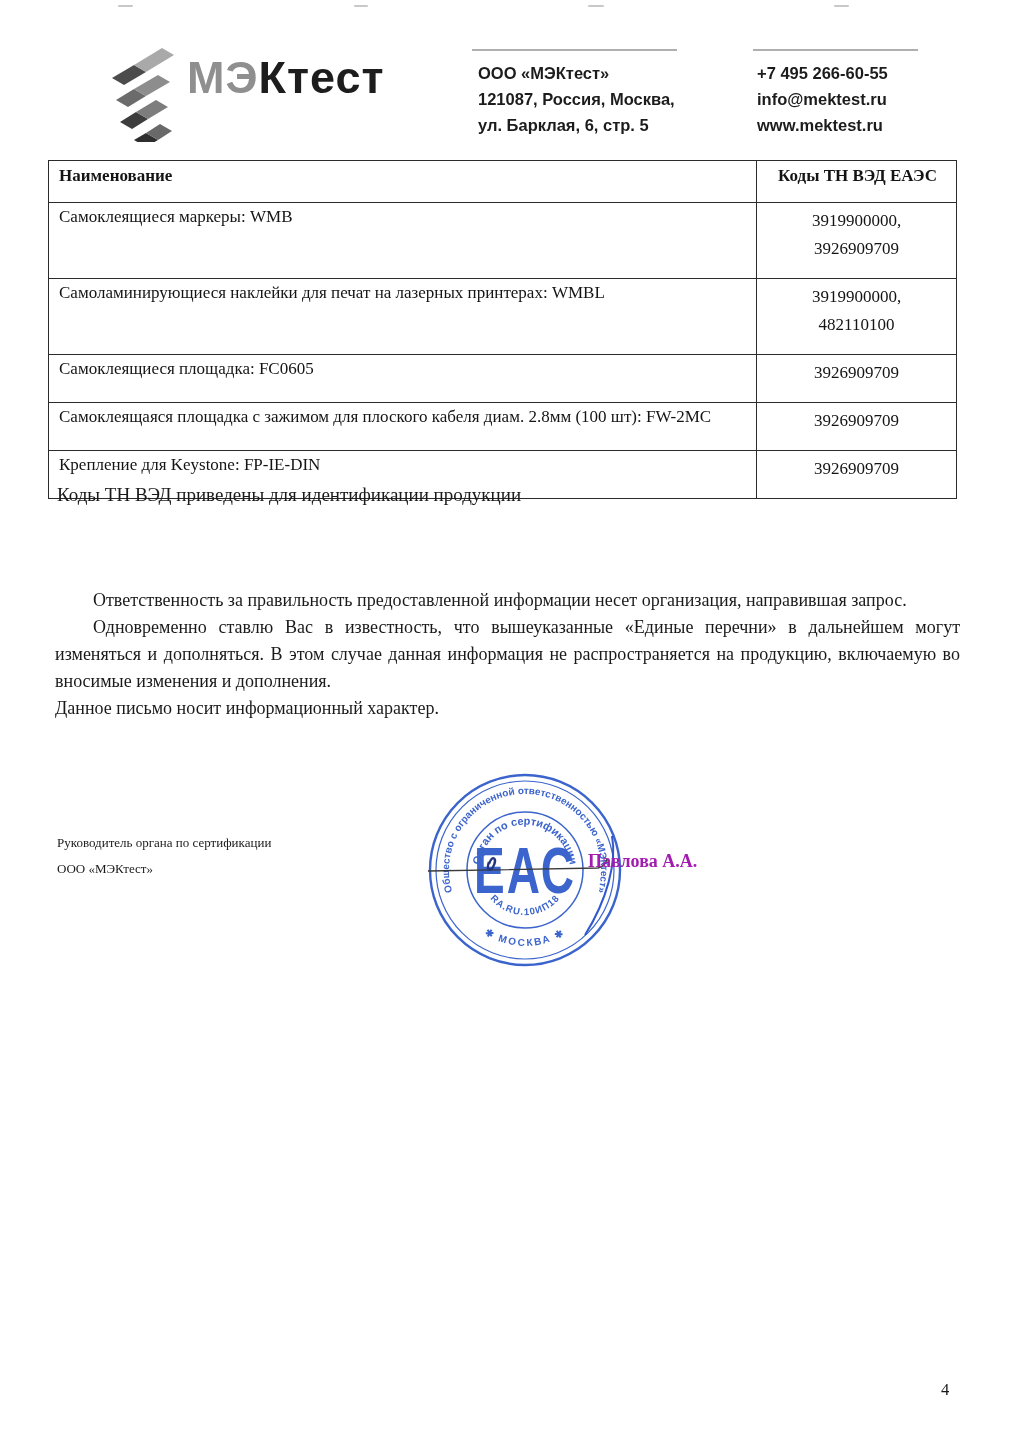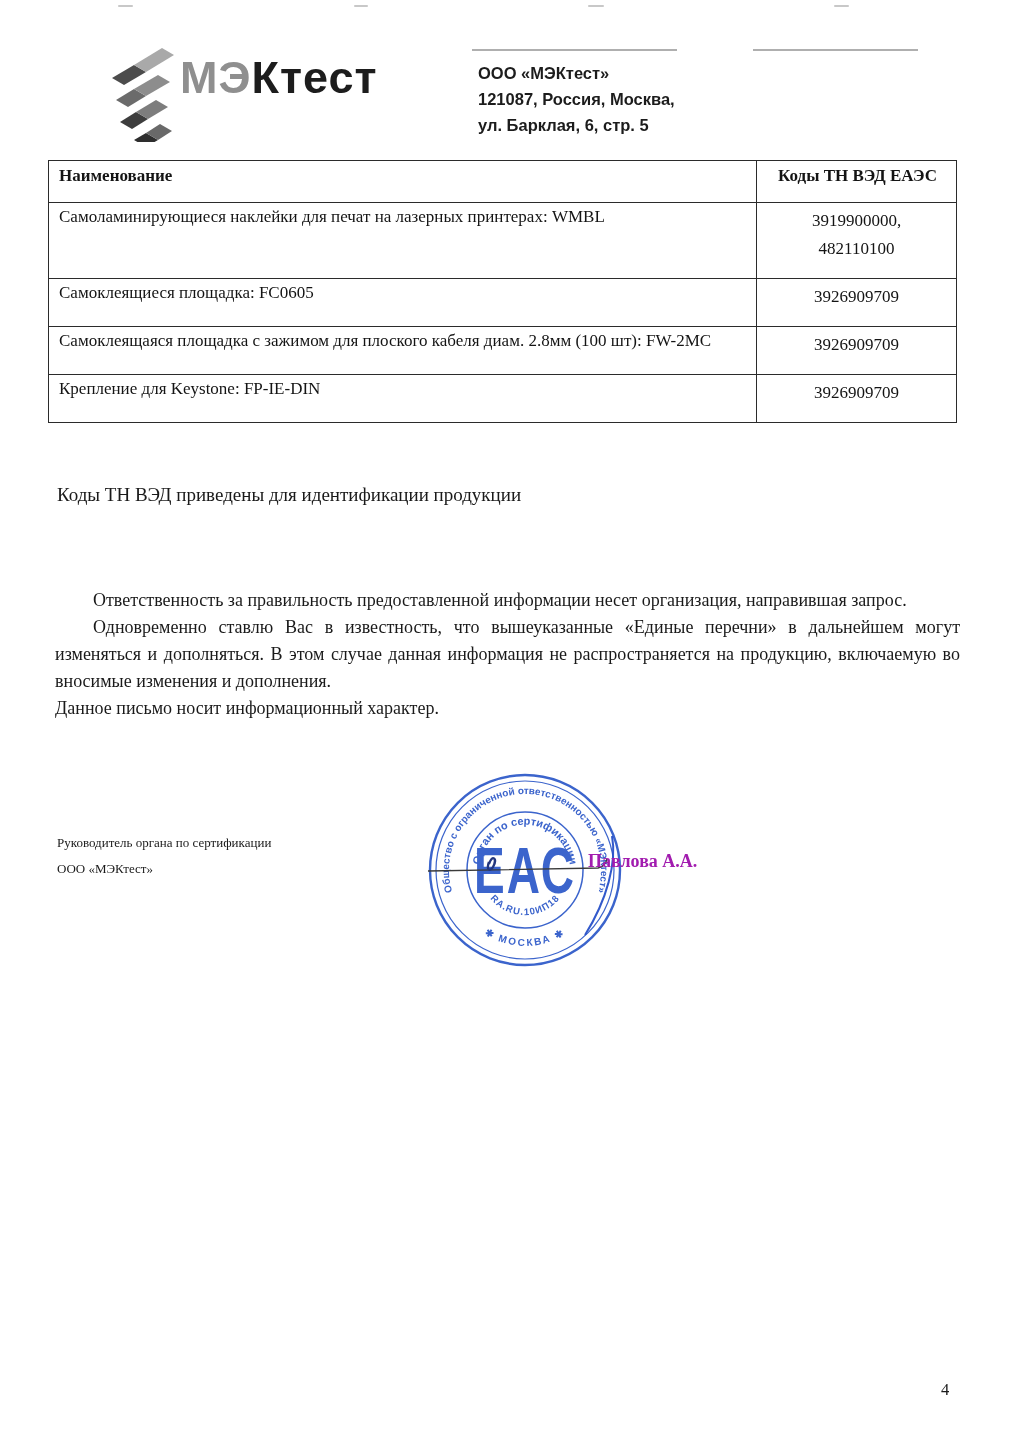--- a/index.html
+++ b/index.html
@@ -10,21 +10,21 @@
     font-family:"Liberation Serif", serif;
     color:#1a1a1a;
     overflow:hidden;
   }
   
   .scan-dash{position:absolute;height:2px;background:#9a9a9a;opacity:.55;border-radius:1px;}
 
   
   #logo-mark{position:absolute;left:104px;top:36px;}
   #logo-text{
-    position:absolute;left:180px;top:52px;
+    position:absolute;left:187px;top:52px;
     font-family:"Liberation Sans", sans-serif;
     font-weight:700;font-size:45px;letter-spacing:1px;line-height:52px;
     white-space:nowrap;
     text-align:right;
   }
   #logo-text .grey{color:#8f8f8f;}
   #logo-text .black{color:#1d1d1d;}
 
   .hdr-divider{position:absolute;top:49px;height:2px;background:#9b9b9b;opacity:.8;}
   .hdr-col{
@@ -106,30 +106,42 @@
 
   <div class="hdr-divider" style="left:472px;width:205px;"></div>
   <div class="hdr-divider" style="left:753px;width:165px;"></div>
 
   <div id="hdr-company" class="hdr-col">
     <div>ООО «МЭКтест»</div>
     <div>121087, Россия, Москва,</div>
     <div>ул. Барклая, 6, стр. 5</div>
   </div>
 
+  <div id="hdr-contacts" class="hdr-col">
+    <div>+7 495 266-60-55</div>
+    <div>info@mektest.ru</div>
+    <div>www.mektest.ru</div>
+  </div>
 
   <table id="codes-table">
     <colgroup>
         <col class="c-name">
         <col class="c-code">
       </colgroup>
     <tbody>
         <tr>
       <th>Наименование</th>
       <th class="code-h">Коды ТН ВЭД ЕАЭС</th>
+    </tr>
+    <tr class="row-h1">
+      <td>Самоклеящиеся маркеры: WMB</td>
+      <td class="code-cell">
+        <div class="code-line">3919900000,</div>
+        <div class="code-line">3926909709</div>
+      </td>
     </tr>
     <tr class="row-h2">
       <td>Самоламинирующиеся наклейки для печат на лазерных принтерах: WMBL</td>
       <td class="code-cell">
         <div class="code-line">3919900000,</div>
         <div class="code-line">482110100</div>
       </td>
     </tr>
     <tr class="row-s">
       <td>Самоклеящиеся площадка: FC0605</td>

